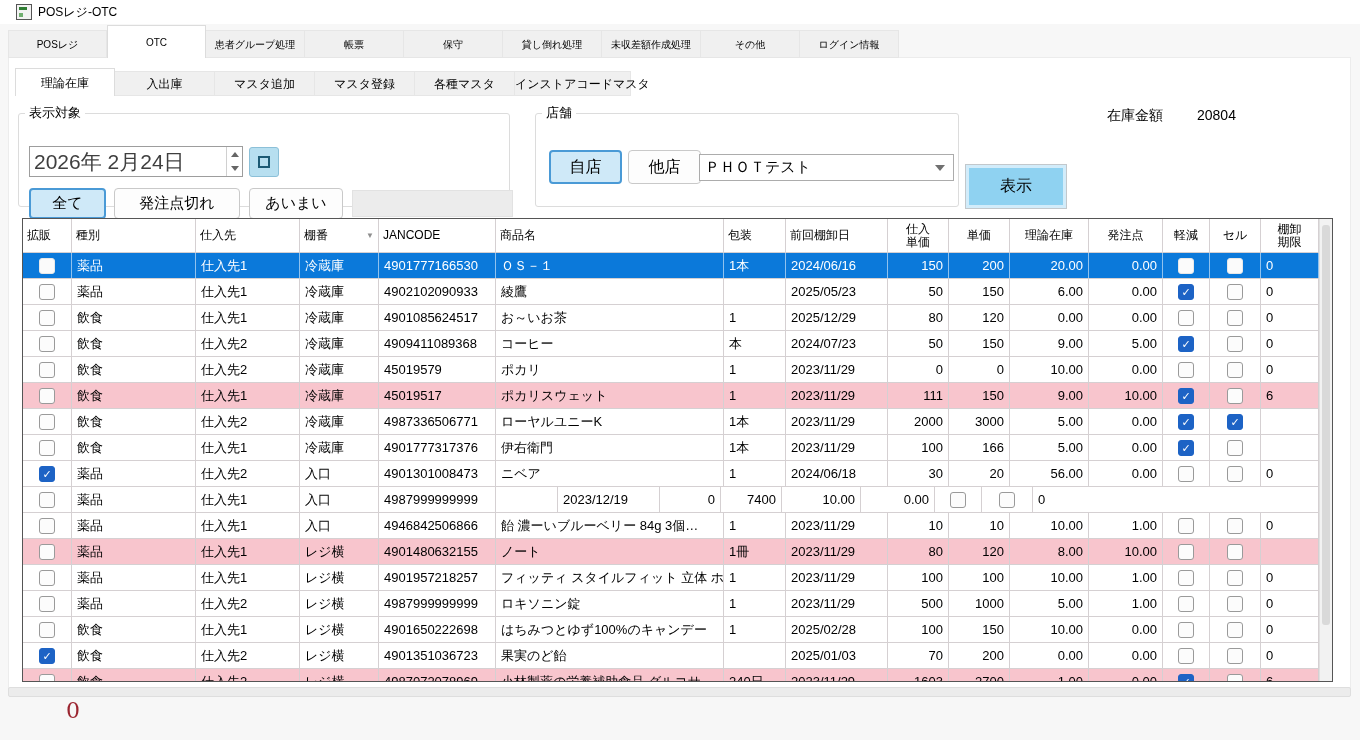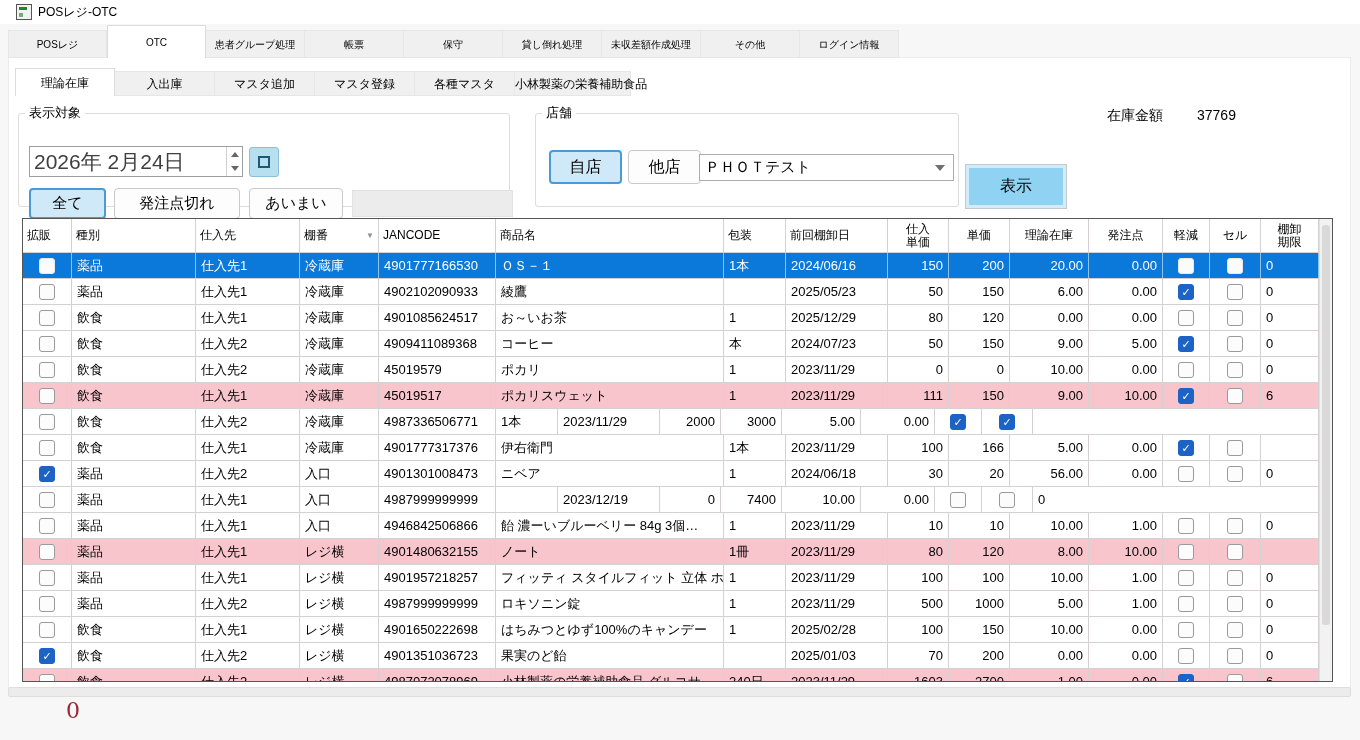--- a/index.html
+++ b/index.html
@@ -109,21 +109,21 @@
   </div>
 
 <div class="page"></div>
 
 <div class="tabs2" id="sub-tabs">
     <div class="sub-tab active">理論在庫</div>
     <div class="sub-tab">入出庫</div>
     <div class="sub-tab">マスタ追加</div>
     <div class="sub-tab">マスタ登録</div>
     <div class="sub-tab">各種マスタ</div>
-    <div class="sub-tab">小林製薬の栄養補助食品</div>
+    <div class="sub-tab">インストアコードマスタ</div>
   </div>
 
 <fieldset class="fs-display">
   <legend>表示対象</legend>
   <div class="datebox">
     <div class="datetext">2026年 2月24日</div>
     <div class="spinner">
       <div class="spin-btn">
           <div class="tri-up"></div>
         </div>
@@ -145,21 +145,21 @@
   <legend>店舗</legend>
   <div class="btn on btn-own">自店</div>
   <div class="btn btn-other">他店</div>
   <div class="combo">
     <div class="combo-text">ＰＨＯＴテスト</div>
     <div class="combo-arrow"></div>
   </div>
 </fieldset>
 
 <div class="stock-label">在庫金額</div>
-<div class="stock-value">37769</div>
+<div class="stock-value">20804</div>
 <div class="show-btn">表示</div>
 
 <div class="grid">
   <div class="grid-inner" id="grid-inner">
       <div class="hrow">
         <div class="hcell" style="width: 49px;"><span>拡販</span></div>
         <div class="hcell" style="width: 124px;"><span>種別</span></div>
         <div class="hcell" style="width: 104px;"><span>仕入先</span></div>
         <div class="hcell" style="width: 79px;"><span>棚番</span><span class="sort-icon">▼</span></div>
         <div class="hcell" style="width: 117px;"><span>JANCODE</span></div>
@@ -315,20 +315,21 @@
         <div class="cell" style="width: 58px; flex: 1 1 0%;">6</div>
       </div>
       <div class="row">
         <div class="cell cbc" style="width: 49px;">
           <div class="cb"></div>
         </div>
         <div class="cell" style="width: 124px;">飲食</div>
         <div class="cell" style="width: 104px;">仕入先2</div>
         <div class="cell" style="width: 79px;">冷蔵庫</div>
         <div class="cell" style="width: 117px;">4987336506771</div>
+        <div class="cell" style="width: 228px;">ローヤルユニーK</div>
         <div class="cell" style="width: 62px;">1本</div>
         <div class="cell" style="width: 102px;">2023/11/29</div>
         <div class="cell right" style="width: 61px;">2000</div>
         <div class="cell right" style="width: 61px;">3000</div>
         <div class="cell right" style="width: 79px;">5.00</div>
         <div class="cell right" style="width: 74px;">0.00</div>
         <div class="cell cbc" style="width: 47px;">
           <div class="cb checked">✓</div>
         </div>
         <div class="cell cbc" style="width: 51px;">

